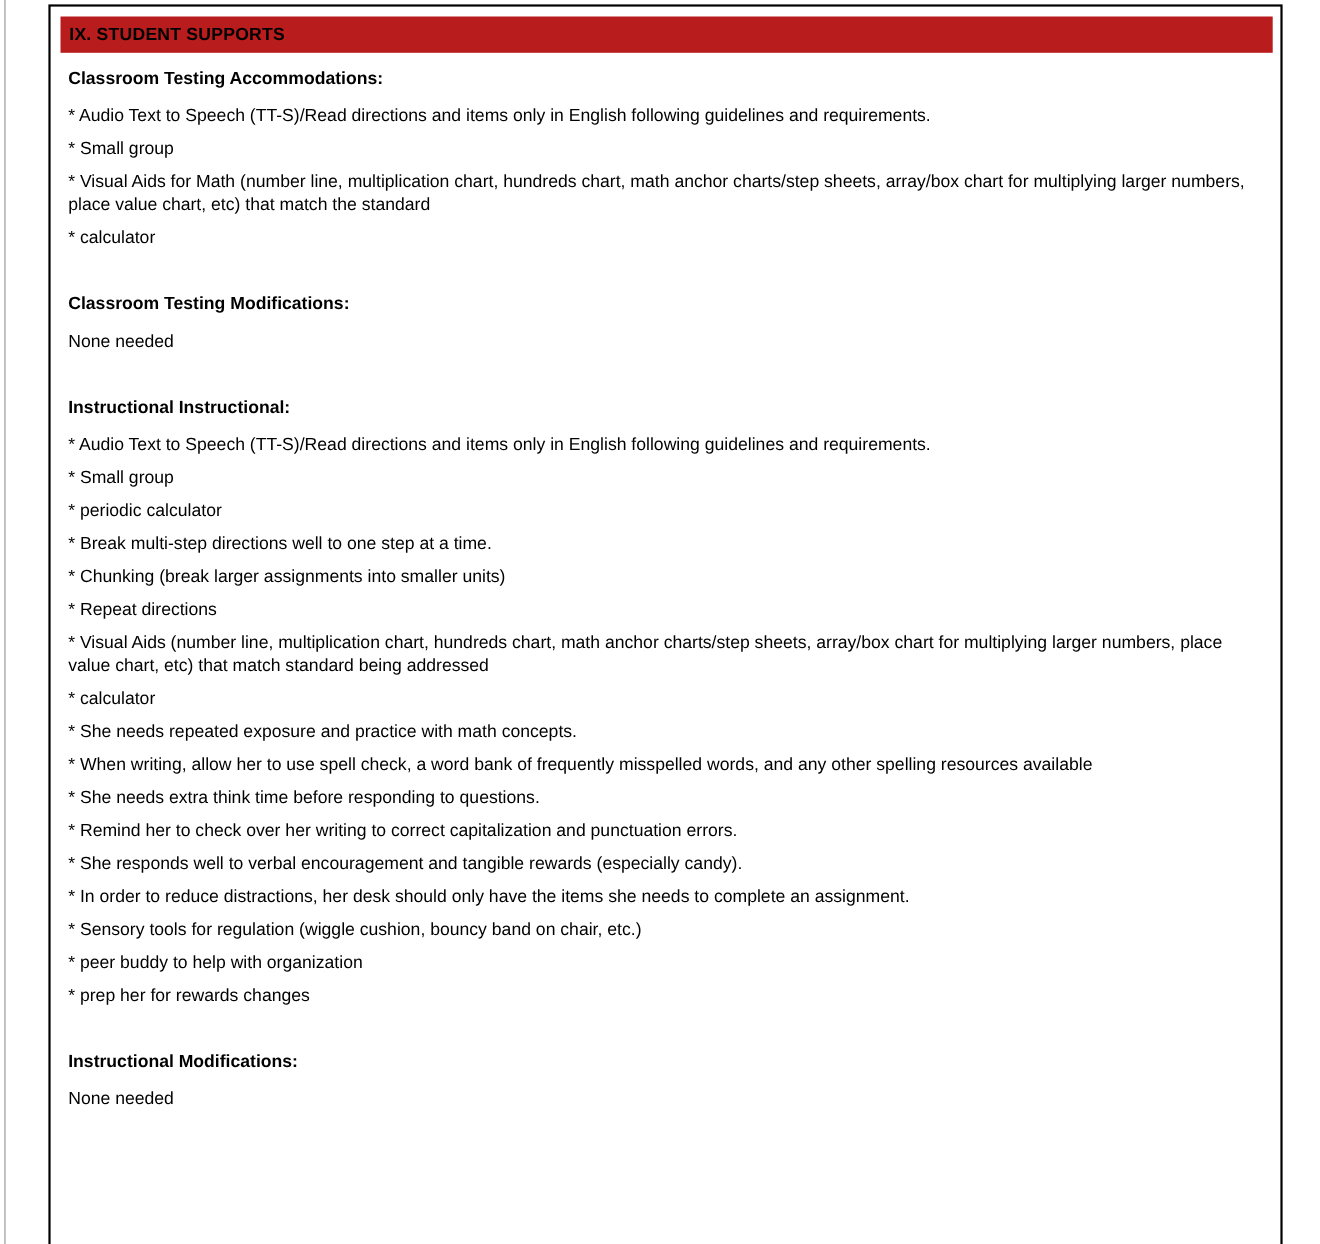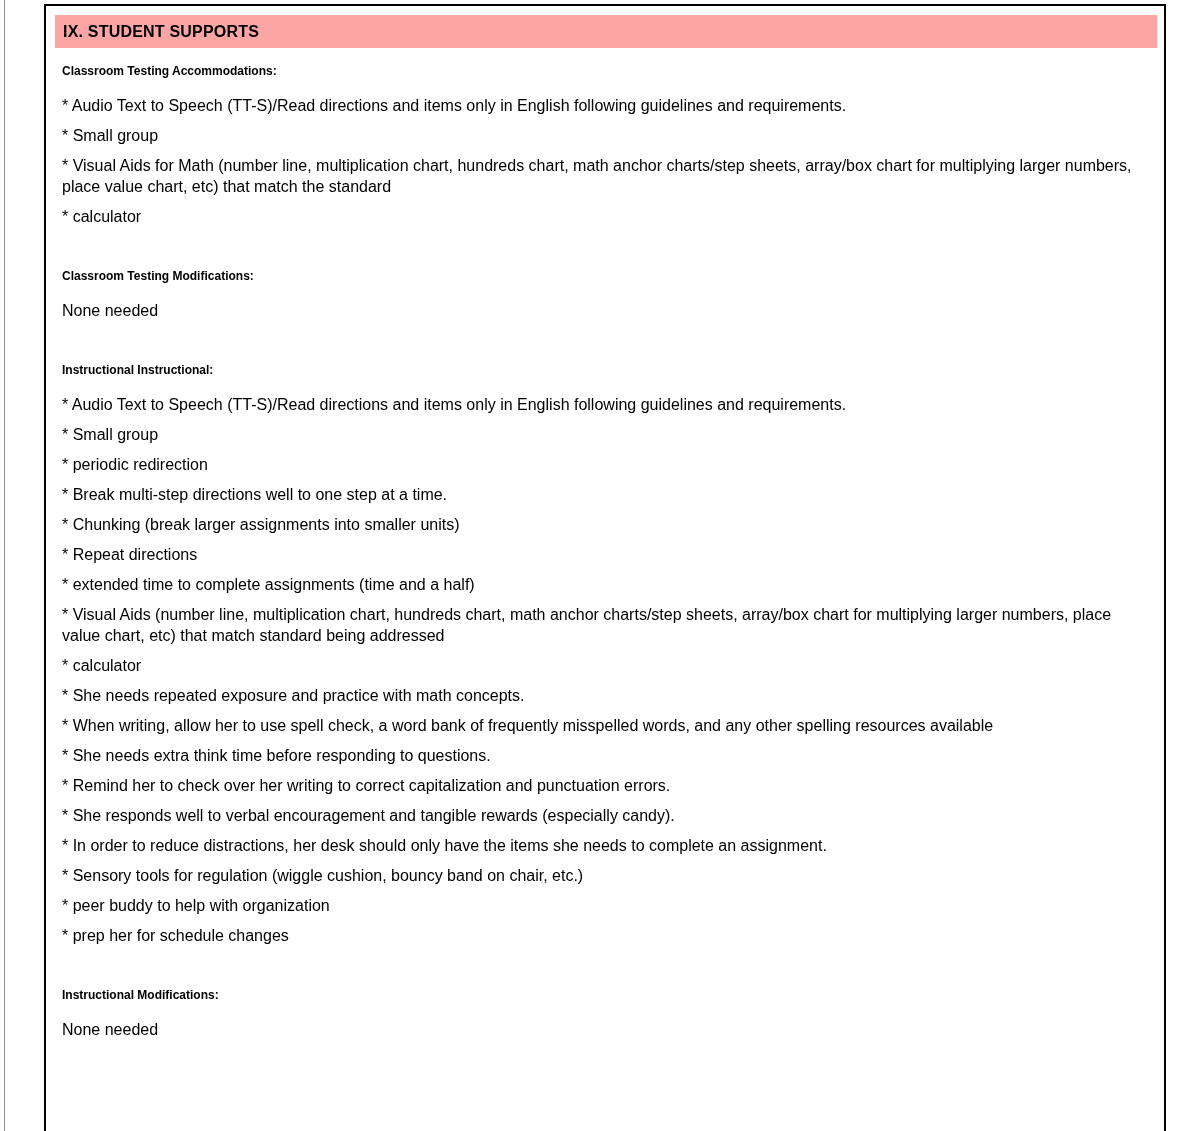--- a/index.html
+++ b/index.html
@@ -29,37 +29,37 @@
     left: 44px;
     top: 4px;
     width: 1122px;
     height: 1200px; 
     box-sizing: border-box;
     border: 2px solid #000000;
     background: #ffffff;
     padding: 9px 7px 0 9px;
   }
   .header-bar {
-    background: #fca5a5;
+    background: #b91c1c;
     font-weight: 700;
     font-size: 16px;
     height: 33px;
     box-sizing: border-box;
     padding: 8px 8px 0 8px;
     letter-spacing: 0.2px;
   }
   .content {
     padding: 0 15px 0 7px;
   }
   .section + .section {
     margin-top: 40px;
   }
   .section-heading {
     font-weight: 700;
-    font-size: 12px;
+    font-size: 16px;
     margin: 14px 0;
     line-height: 19px;
   }
   .item {
     margin: 9px 0;
     line-height: 21px;
   }
 </style>
 </head>
 <body>
@@ -86,36 +86,35 @@
       <div class="section-items">
           <p class="item">None needed</p>
         </div>
     </div>
 
     <div class="section">
       <div class="section-heading">Instructional Instructional:</div>
       <div class="section-items">
           <p class="item">* Audio Text to Speech (TT-S)/Read directions and items only in English following guidelines and requirements.</p>
           <p class="item">* Small group</p>
-          <p class="item">* periodic redirection</p>
+          <p class="item">* periodic calculator</p>
           <p class="item">* Break multi-step directions well to one step at a time.</p>
           <p class="item">* Chunking (break larger assignments into smaller units)</p>
           <p class="item">* Repeat directions</p>
-          <p class="item">* extended time to complete assignments (time and a half)</p>
           <p class="item">* Visual Aids (number line, multiplication chart, hundreds chart, math anchor charts/step sheets, array/box chart for multiplying larger numbers, place value chart, etc) that match standard being addressed</p>
           <p class="item">* calculator</p>
           <p class="item">* She needs repeated exposure and practice with math concepts.</p>
           <p class="item">* When writing, allow her to use spell check, a word bank of frequently misspelled words, and any other spelling resources available</p>
           <p class="item">* She needs extra think time before responding to questions.</p>
           <p class="item">* Remind her to check over her writing to correct capitalization and punctuation errors.</p>
           <p class="item">* She responds well to verbal encouragement and tangible rewards (especially candy).</p>
           <p class="item">* In order to reduce distractions, her desk should only have the items she needs to complete an assignment.</p>
           <p class="item">* Sensory tools for regulation (wiggle cushion, bouncy band on chair, etc.)</p>
           <p class="item">* peer buddy to help with organization</p>
-          <p class="item">* prep her for schedule changes</p>
+          <p class="item">* prep her for rewards changes</p>
         </div>
     </div>
 
     <div class="section">
       <div class="section-heading">Instructional Modifications:</div>
       <div class="section-items">
           <p class="item">None needed</p>
         </div>
     </div>
 

